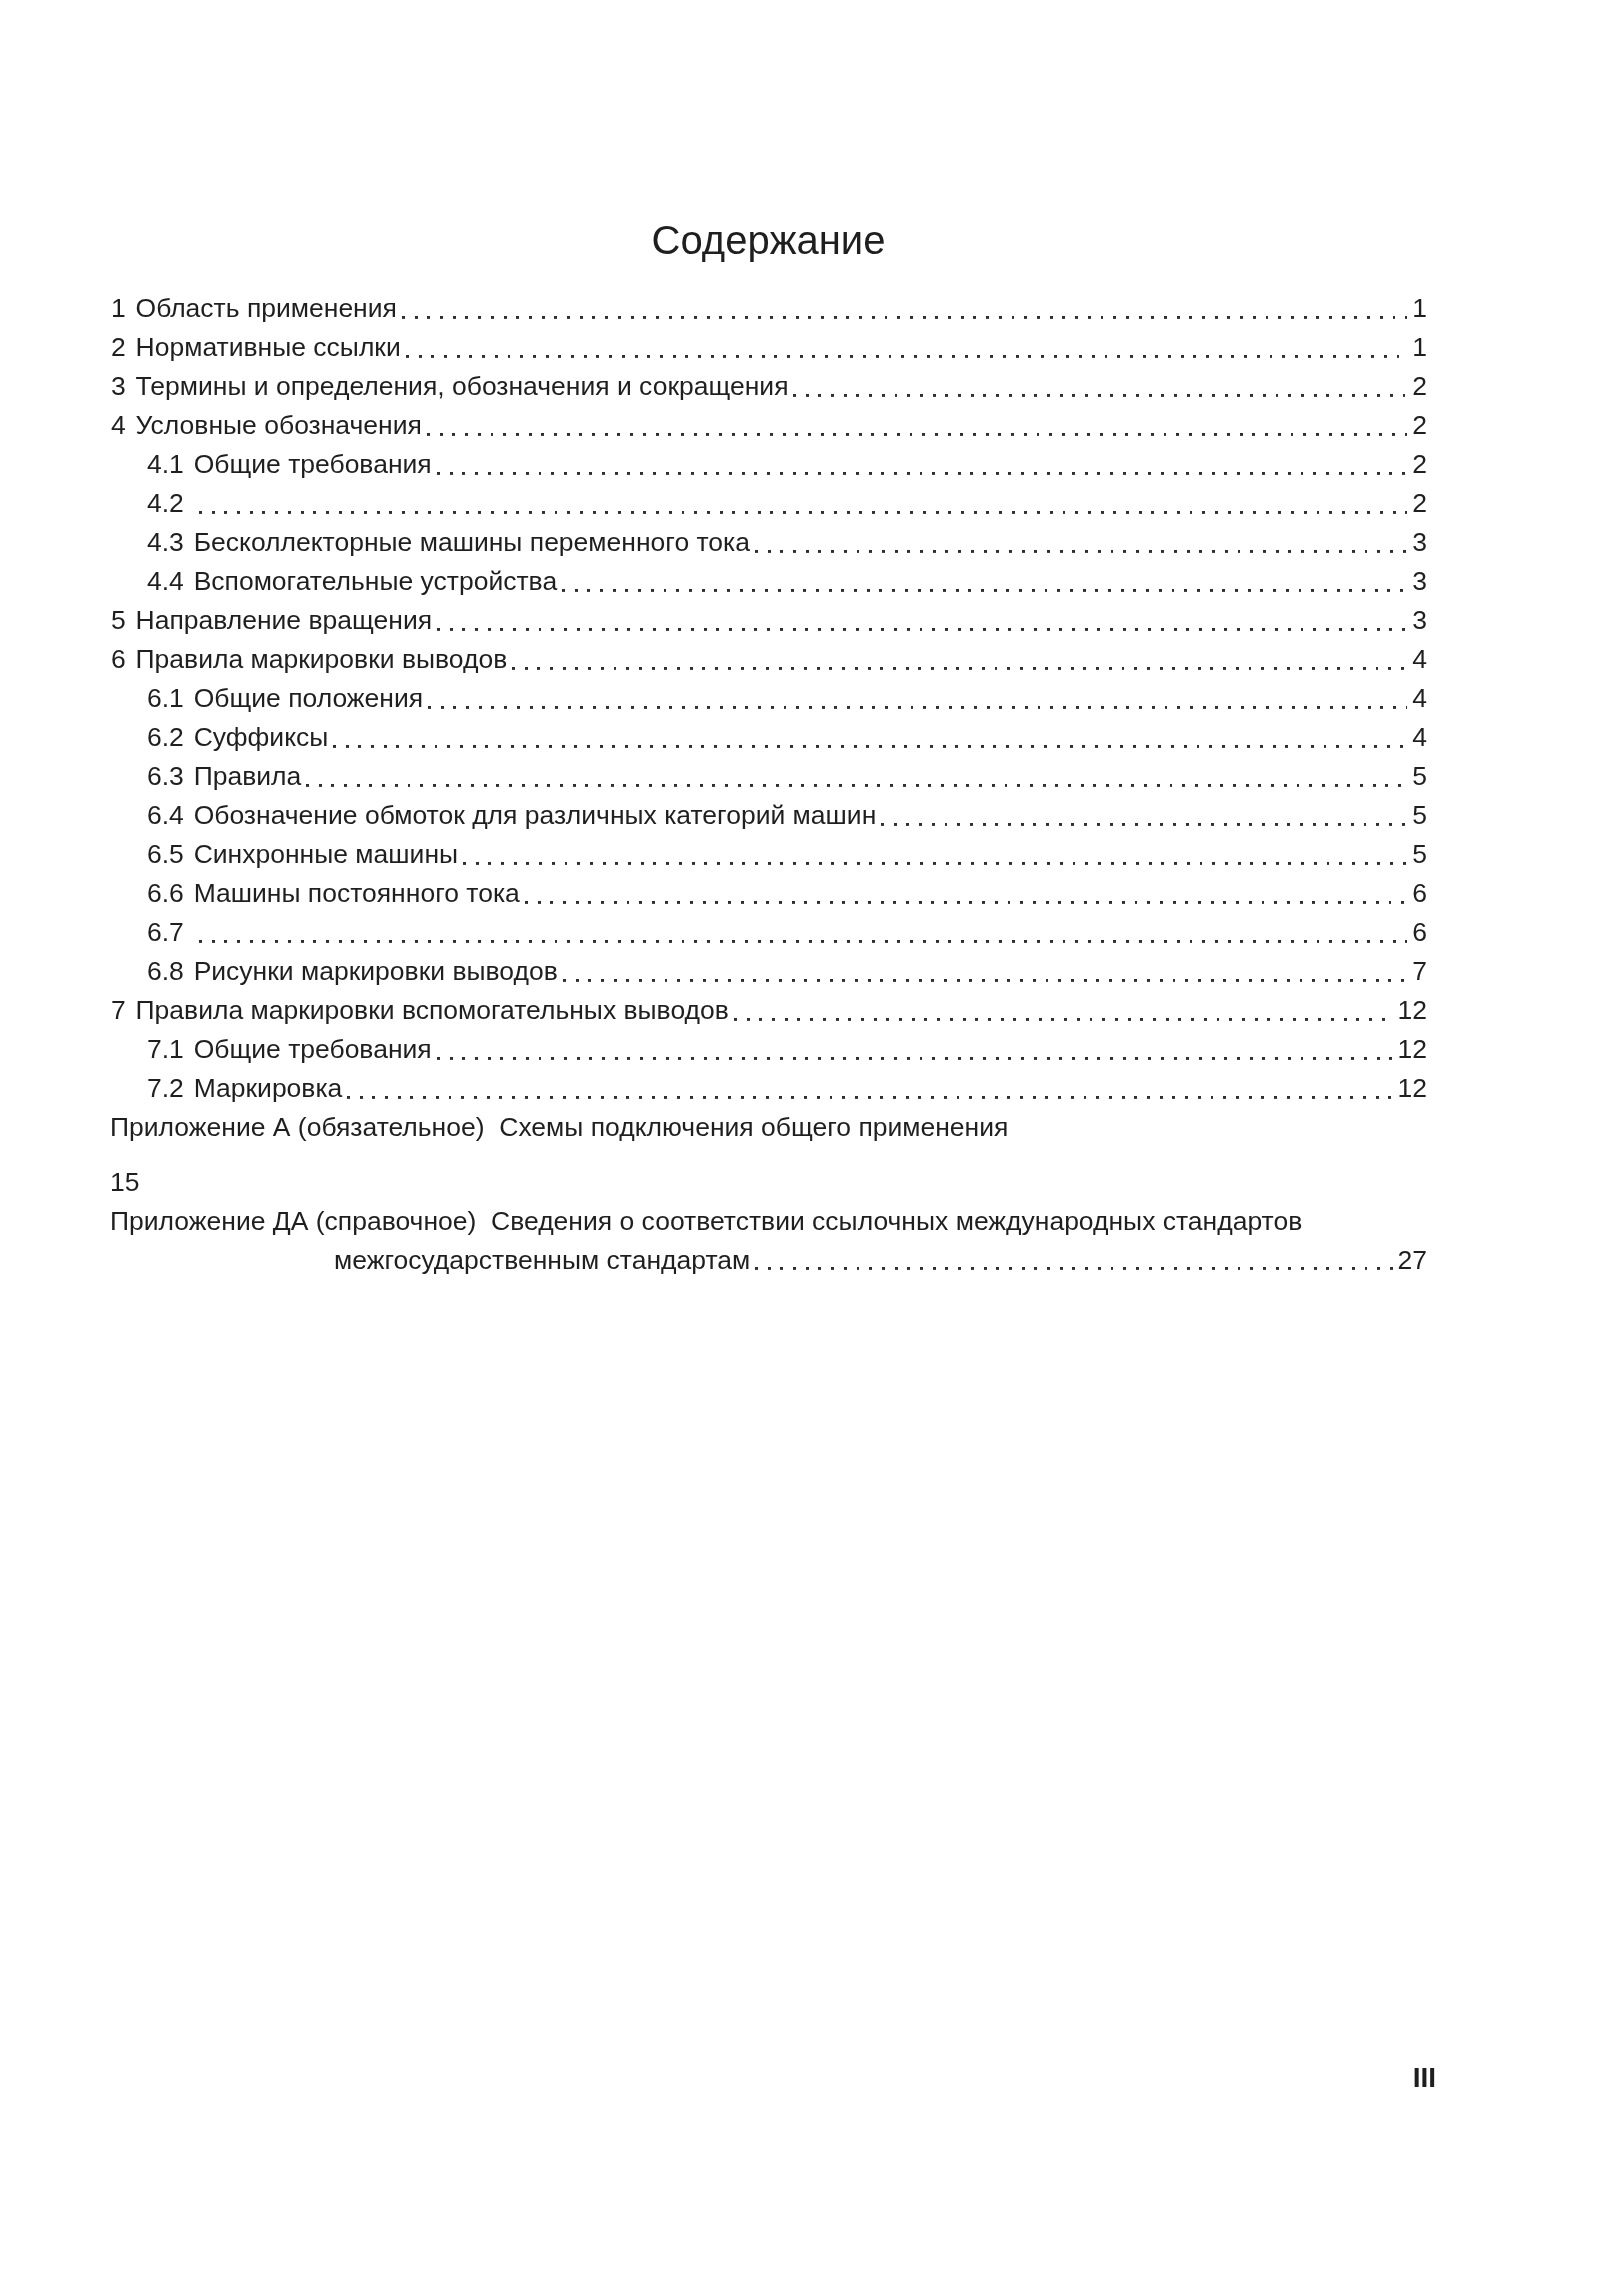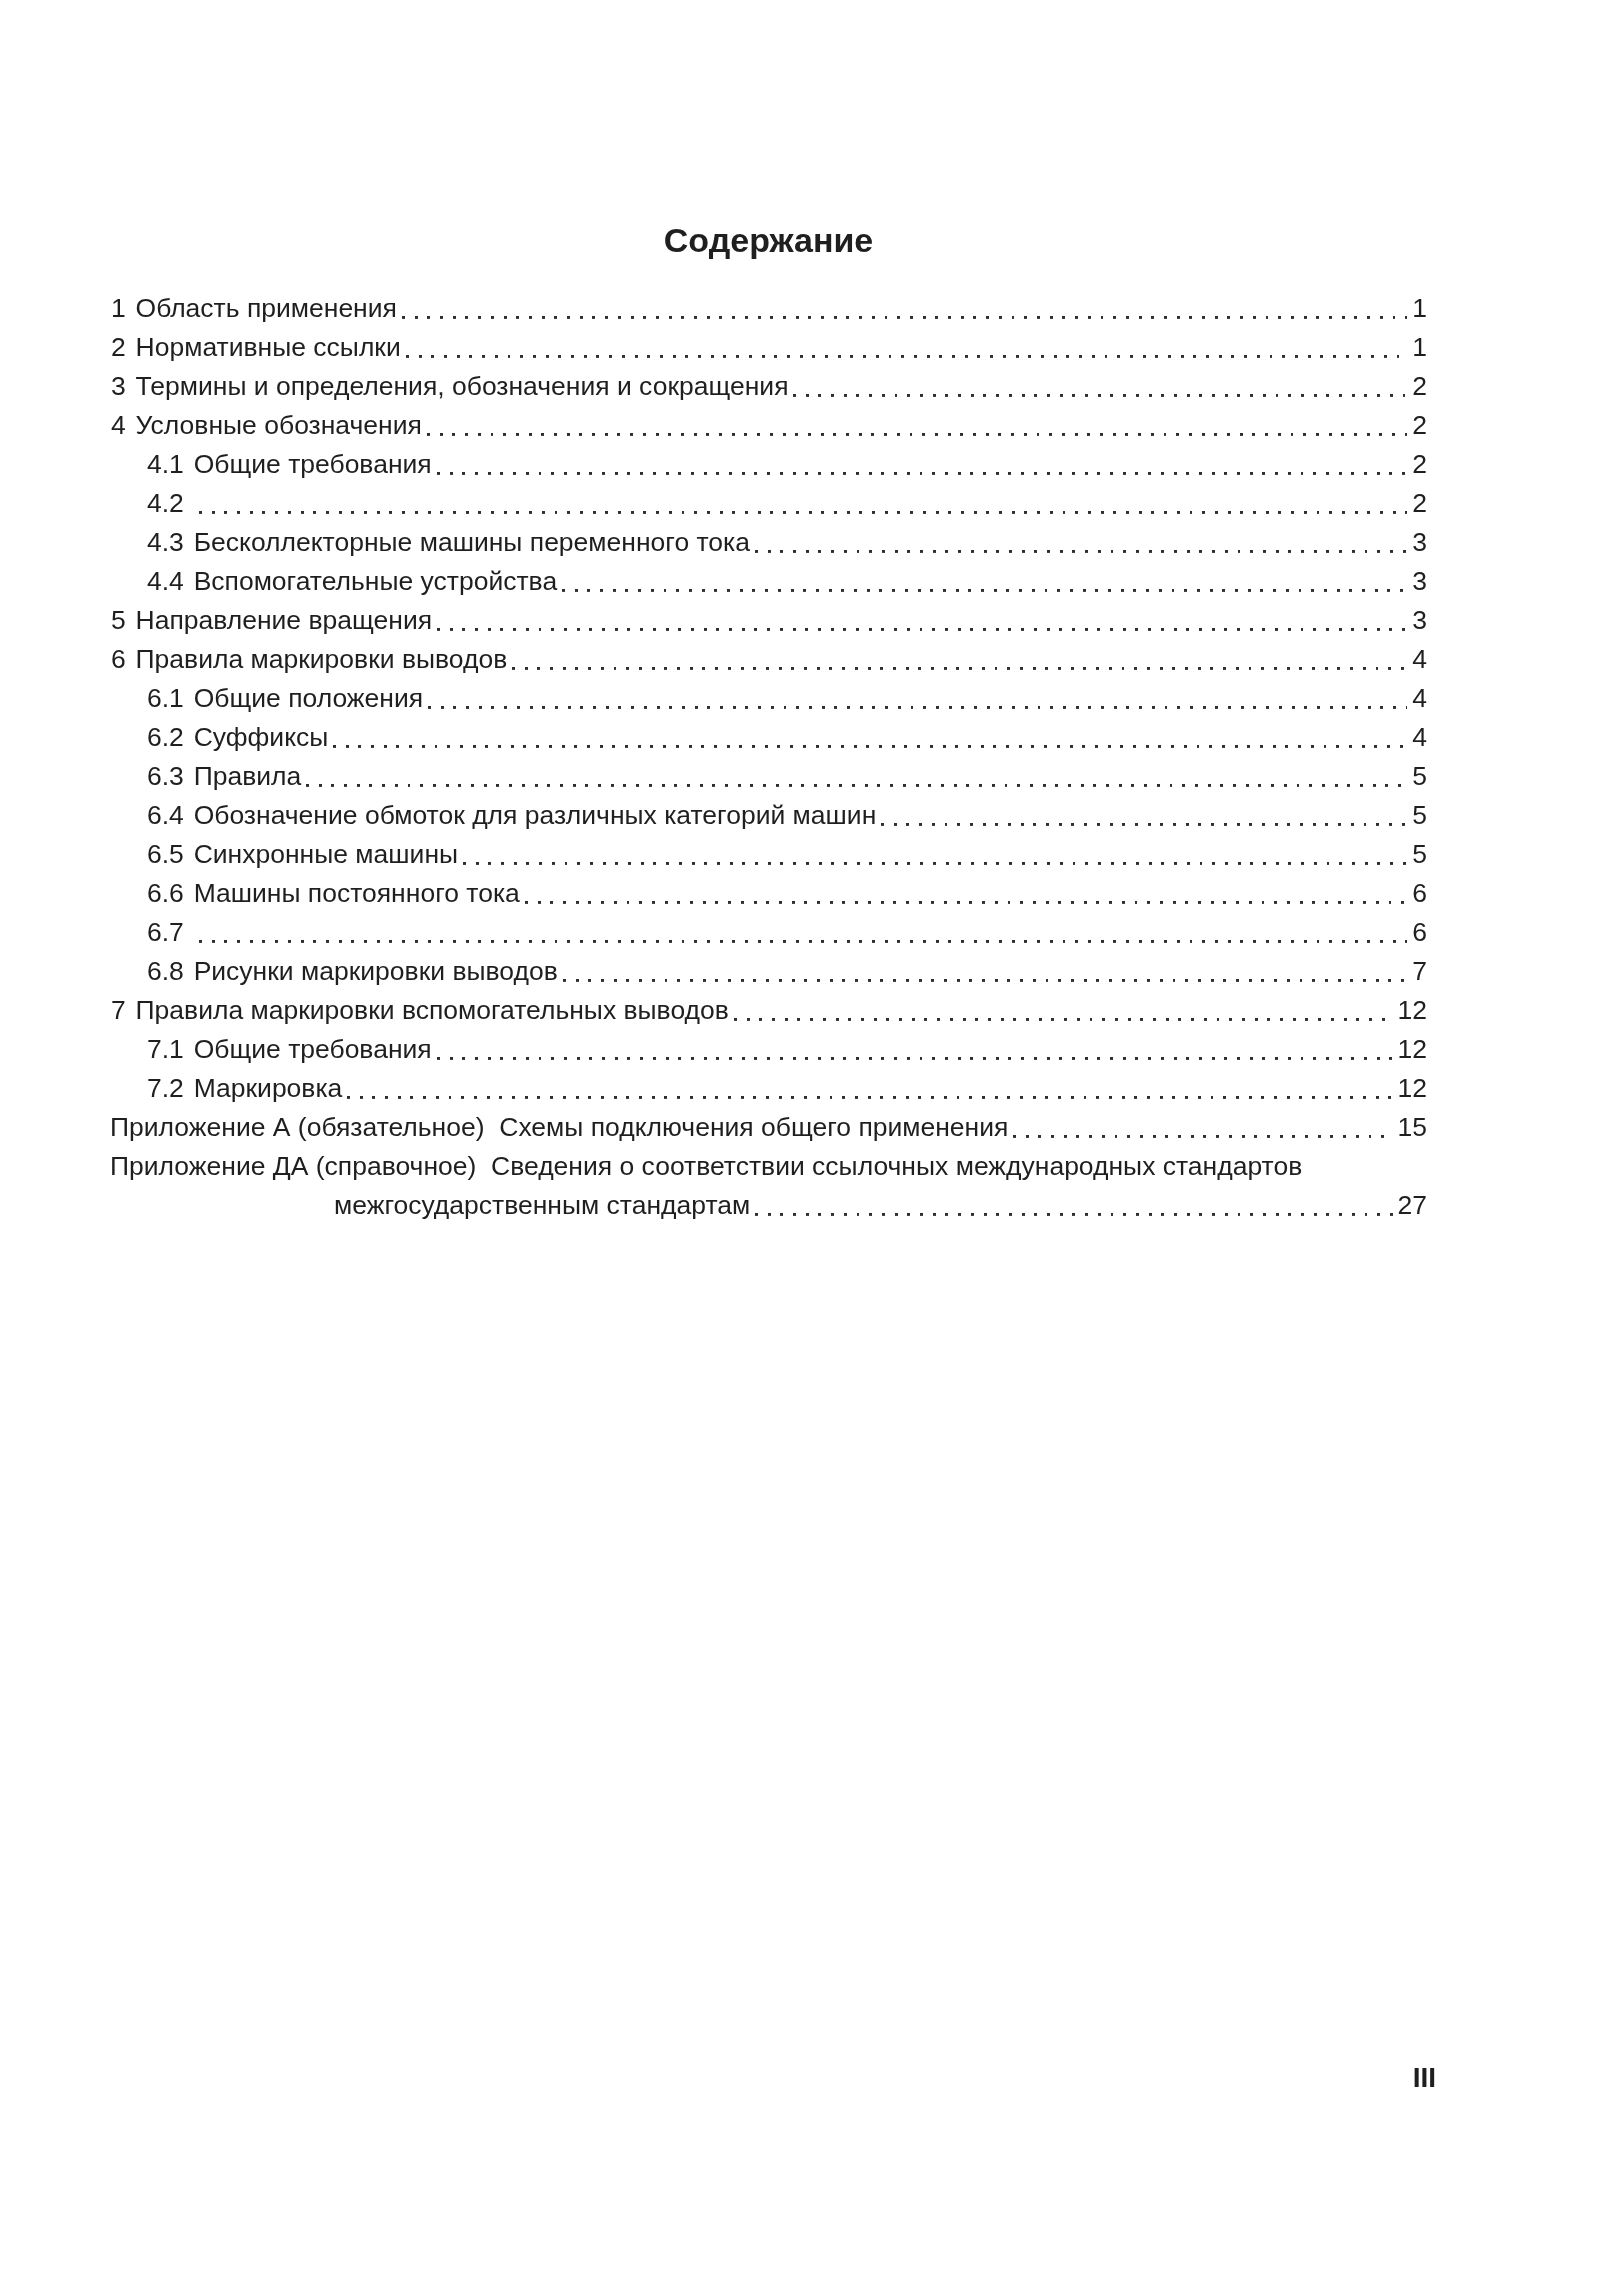--- a/index.html
+++ b/index.html
@@ -28,22 +28,22 @@
     line-height: 39px;
     white-space: pre;
   }
   .title {
     position: absolute;
     top: 220px;
     left: 110px;
     width: 1317px;
     margin: 0;
     text-align: center;
-    font-size: 34px;
-    font-weight: 700;
+    font-size: 40px;
+    font-weight: 400;
     line-height: 41px;
   }
   .toc {
     position: absolute;
     top: 289px;
     left: 110px;
     width: 1317px;
     font-size: 26.5px;
   }
   .row {
@@ -65,21 +65,21 @@
     background-repeat: no-repeat;
     background-size: calc(100% - 9.8px) 2.9px;
     background-position: 4.9px 26.5px;
   }
   .pg {
     flex: 0 0 auto;
     white-space: pre;
   }
   .l0   { padding-left: 1px; }
   .l1   { padding-left: 37px; }
-  .app  { padding-left: 0; }
+  .app  { padding-left: 0; flex-direction: column; }
   .cont { padding-left: 224px; }
   .folio {
     position: absolute;
     top: 2060px;
     left: 119px;
     width: 1317px;
     text-align: right;
     font-size: 28px;
     font-weight: 700;
     line-height: 35px;

